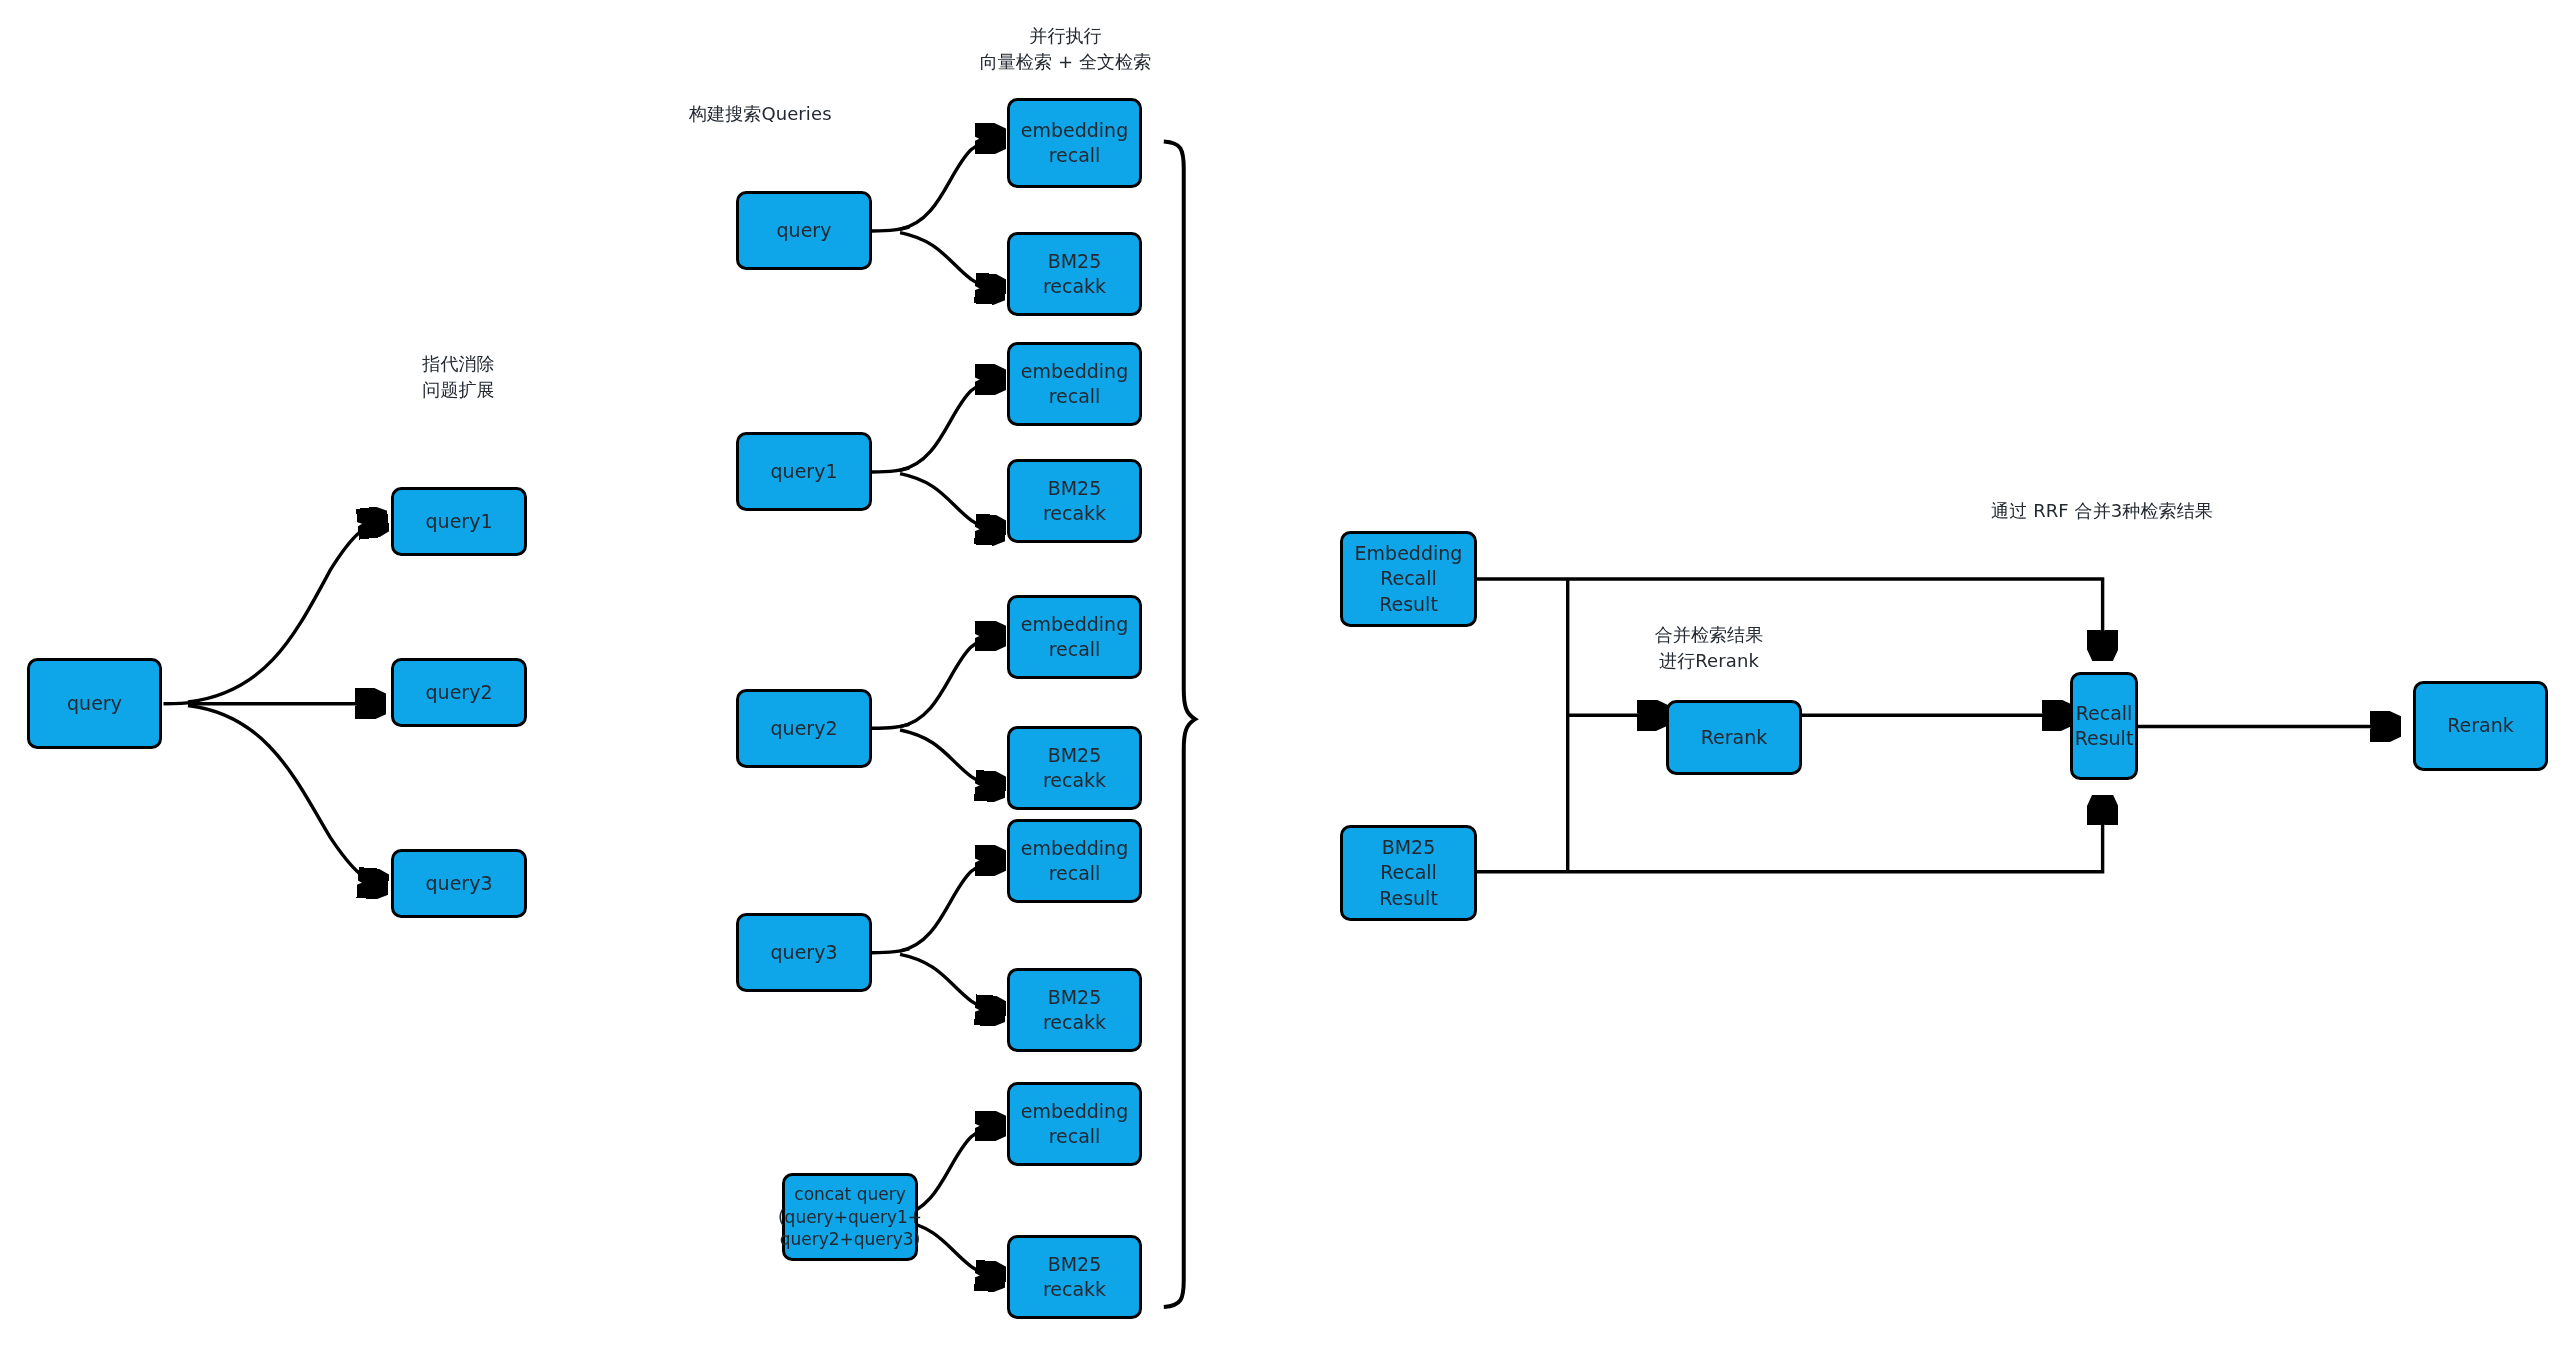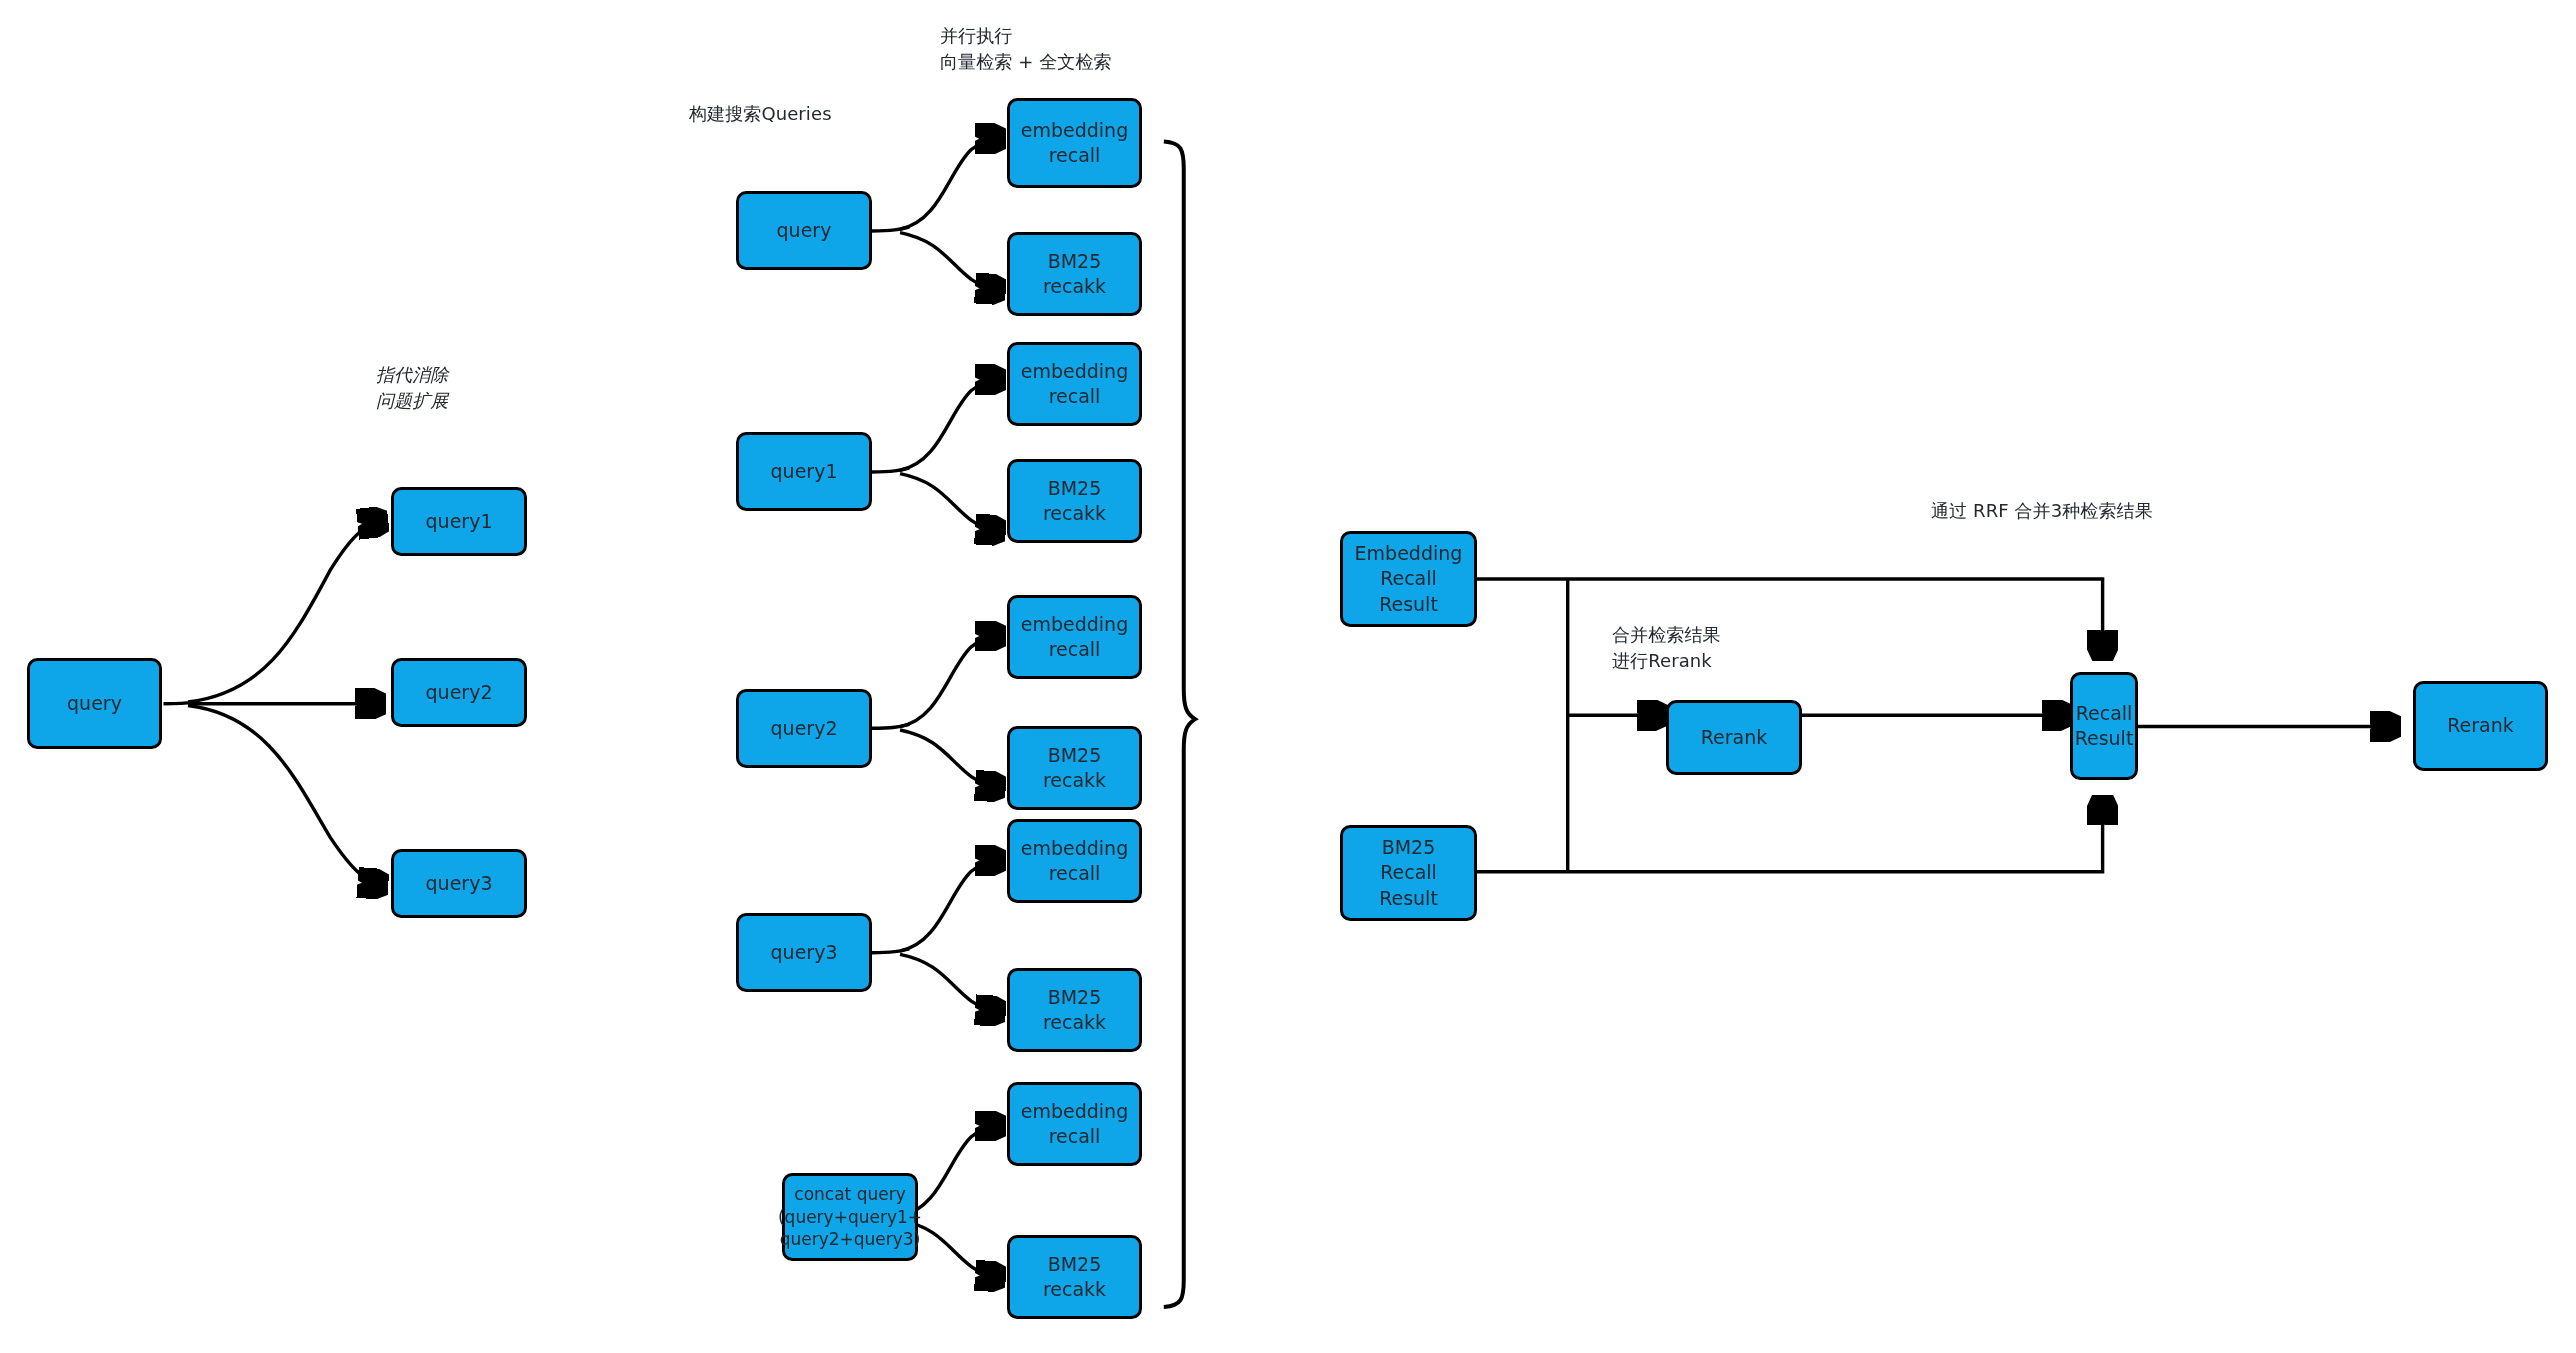--- a/index.html
+++ b/index.html
@@ -32,20 +32,21 @@
     line-height: 1.34;
     white-space: pre-line;
     padding: 2.3px 3.4px;
   }
   .note {
     position: absolute;
     color: #232931;
     font-size: 18px;
     line-height: 1.45;
     white-space: pre-line;
+    text-align: center;
     letter-spacing: 0.1px;
   }
   svg.wires {
     position: absolute;
     left: 0;
     top: 0;
     width: 2576px;
     height: 1354px;
     pointer-events: none;
   }
@@ -105,21 +106,21 @@
     <path d="M2592,1530 L3691,1530 L3691,1404" marker-end="url(#arw)"></path>
 
     <line x1="2752" y1="1016" x2="2752" y2="1530"></line>
     <path d="M2752,1255 L2918,1255" marker-end="url(#arw)"></path>
 
     <path d="M3163,1255 L3629,1255" marker-end="url(#arw)"></path>
 
     <path d="M3752,1275 L4205,1275" marker-end="url(#arw)"></path>
   </svg>
 
-  <div class="note" style="left:376px; top:362px; width:165px;font-style:italic;">指代消除
+  <div class="note" style="left:376px; top:351px; width:165px;">指代消除
 问题扩展</div>
 
   <div class="note" style="left:689px; top:101px; width:188px; text-align:left;">构建搜索Queries</div>
 
   <div class="note" style="left:940px; top:23px; width:251px;">并行执行
 向量检索 + 全文检索</div>
 
 
   <div class="note" style="left:1612px; top:622px; width:194px;">合并检索结果
 进行Rerank</div>

